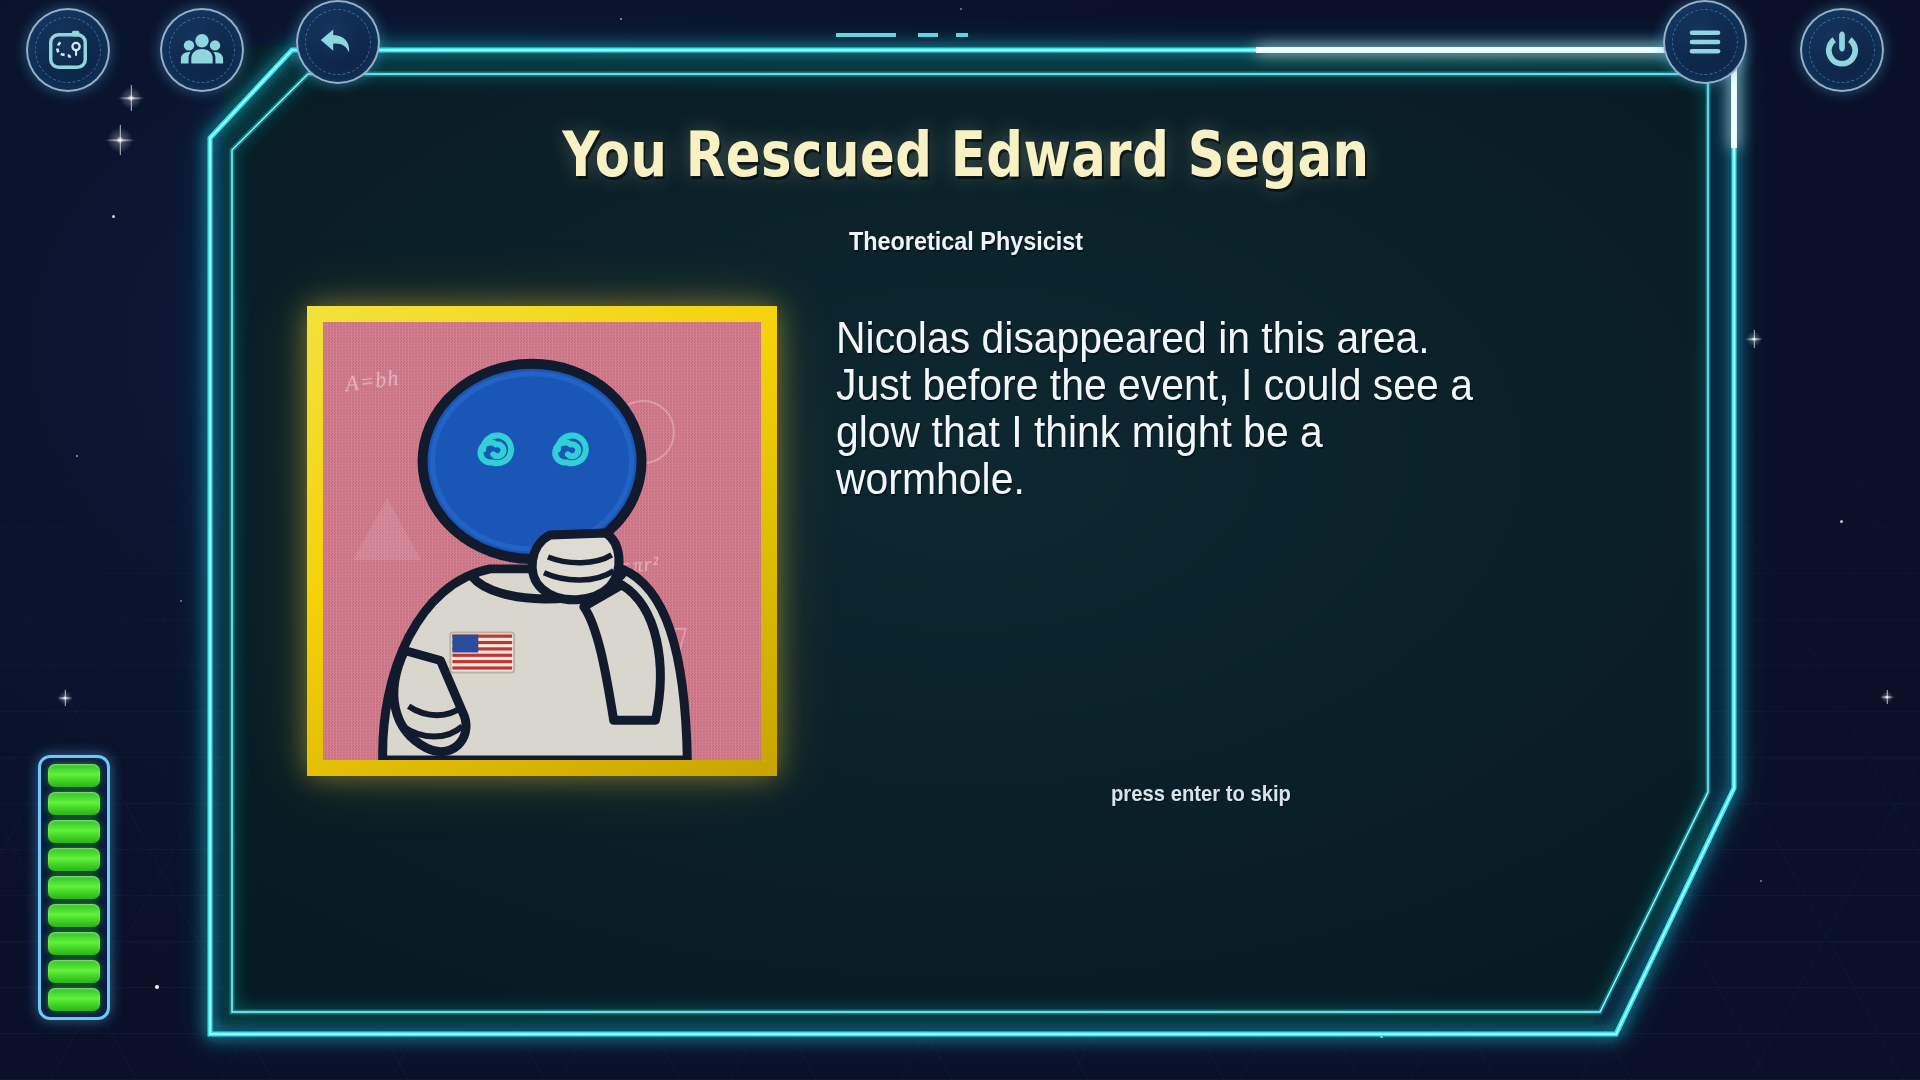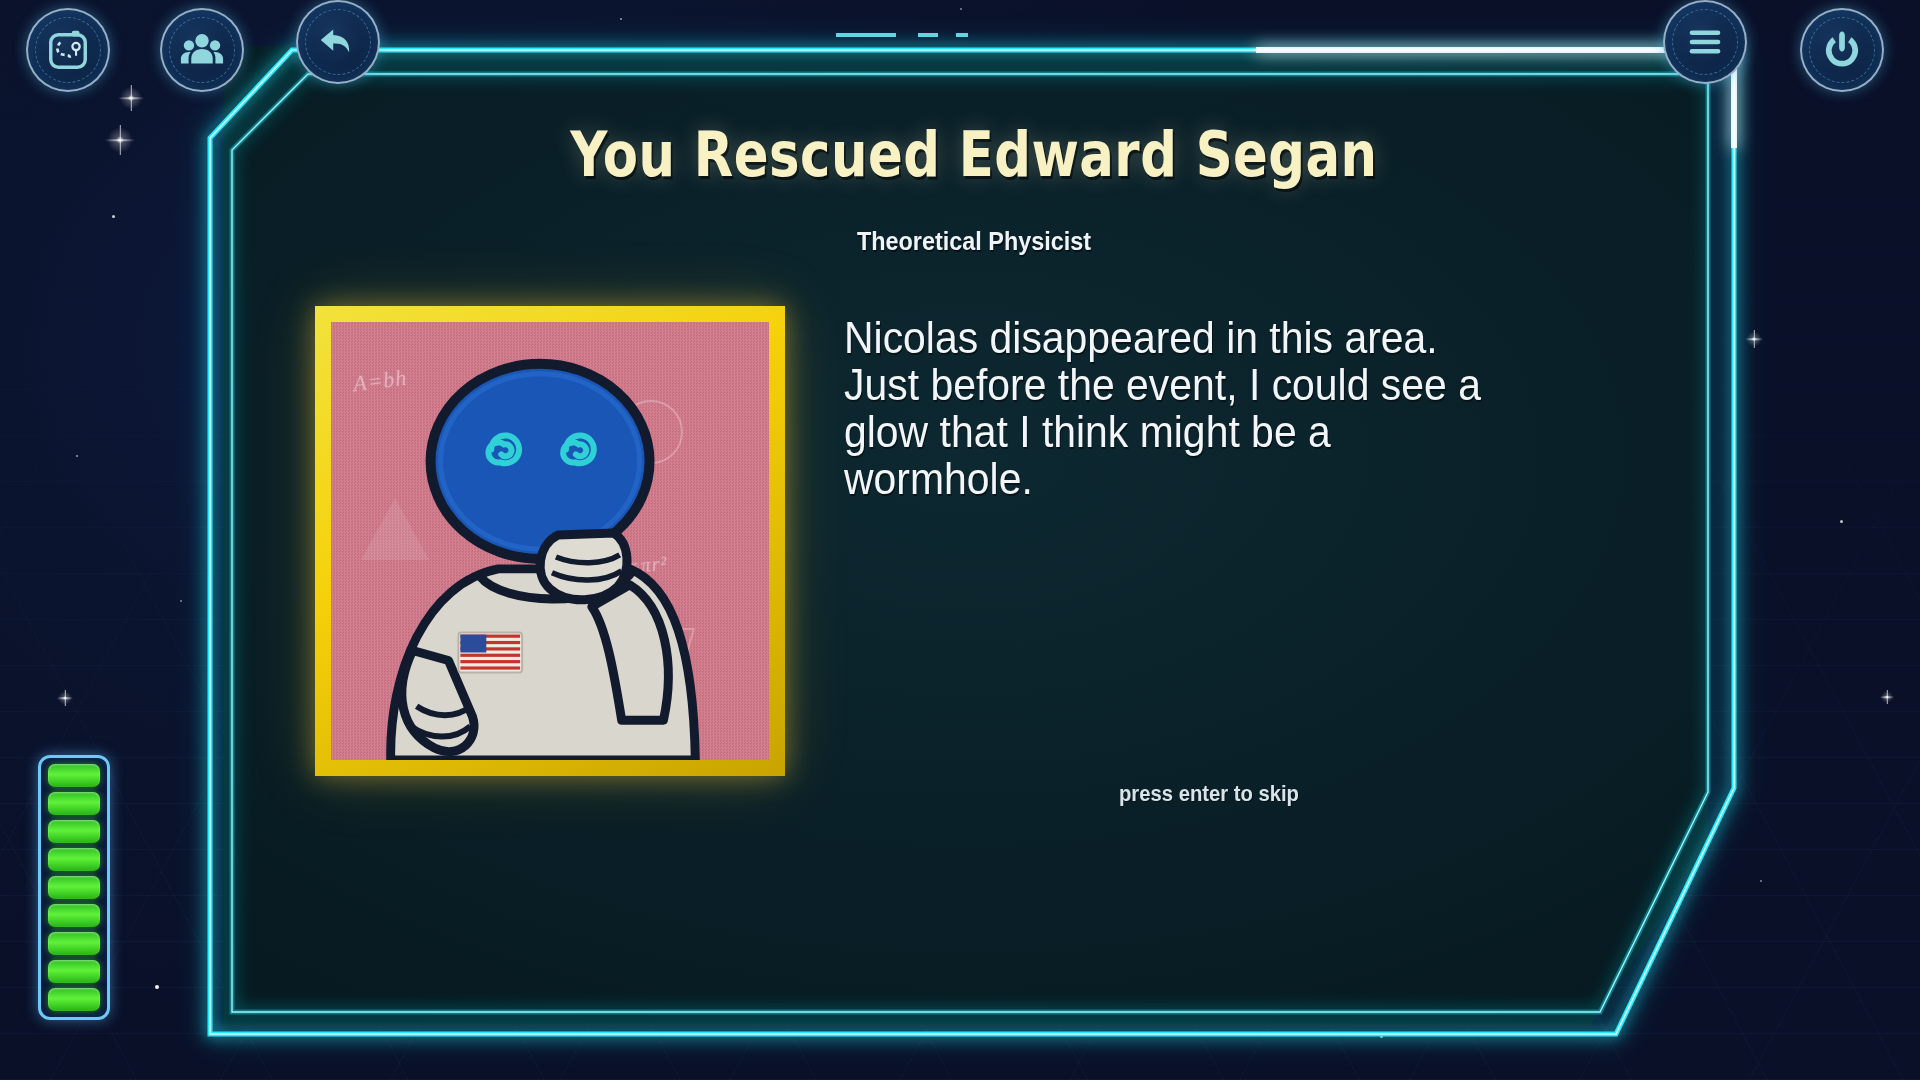--- a/index.html
+++ b/index.html
@@ -68,21 +68,21 @@
   
   #panel{
     position:absolute; left:224px; top:46px; width:1484px; height:980px;
     background:
       radial-gradient(ellipse 1100px 650px at 50% 42%, #0d2831 0%, #0a2028 55%, #071a21 100%);
     clip-path:polygon(0 0, 100% 0, 100% 82%, 92% 100%, 0 100%);
     z-index:4;
   }
 
   
-  #content{ position:absolute; left:232px; top:46px; width:1484px; height:980px; z-index:6; }
+  #content{ position:absolute; left:224px; top:46px; width:1484px; height:980px; z-index:6; }
 
   #page-title{
     position:absolute; top:72px; left:0; width:100%;
     text-align:center;
     font-family:"DejaVu Sans Condensed","Liberation Sans", sans-serif;
     font-size:62px; font-weight:700; letter-spacing:.5px;
     color:#f7f1c4;
     text-shadow:2px 3px 0 rgba(0,0,0,.55), 0 0 22px rgba(247,241,196,.25);
     transform:scaleX(.92); transform-origin:center;
   }

